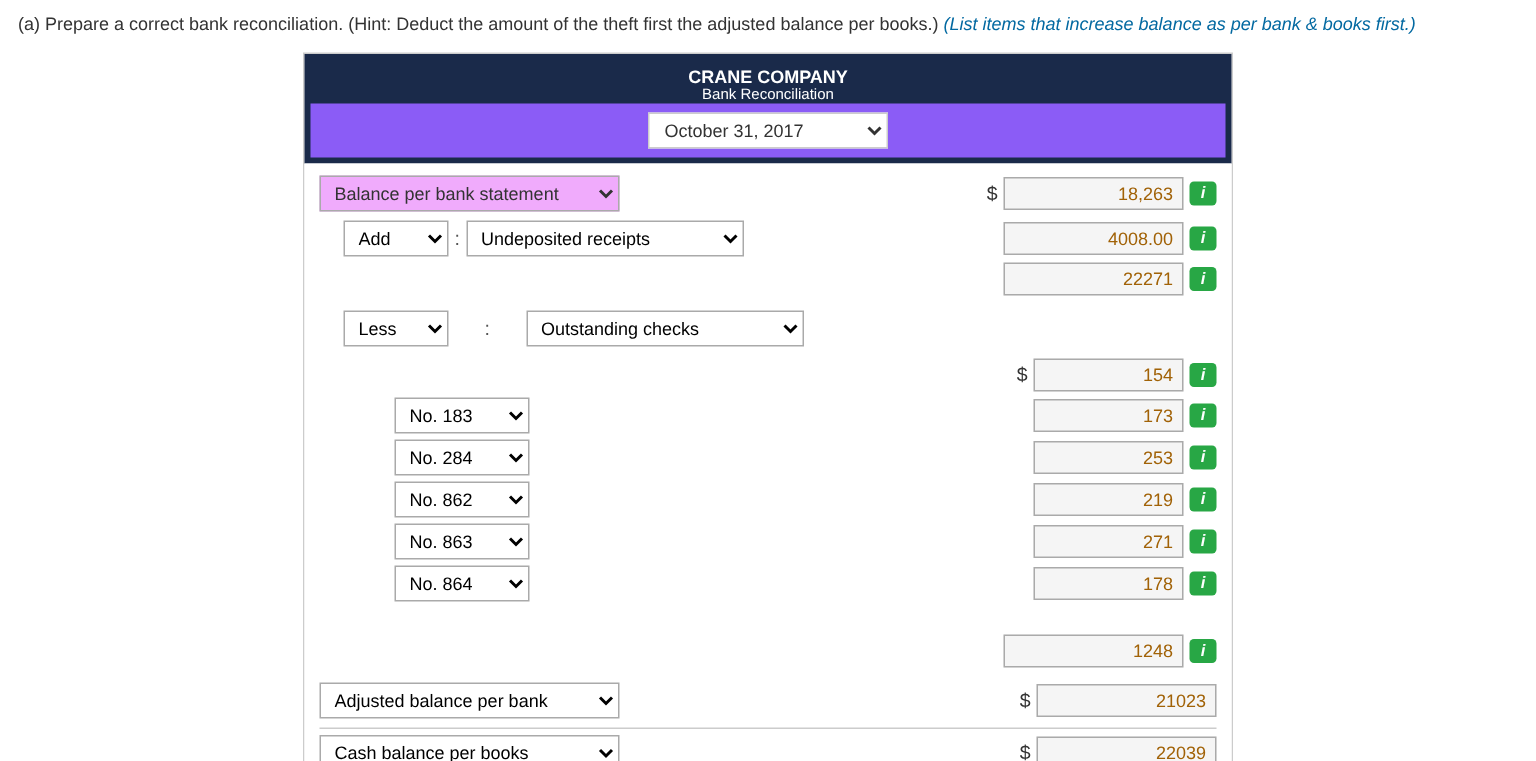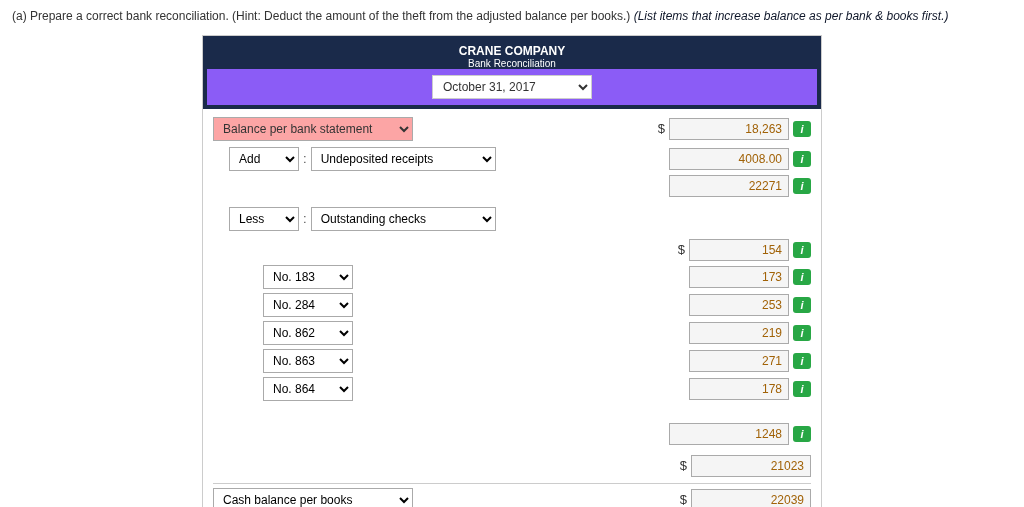--- a/index.html
+++ b/index.html
@@ -17,21 +17,21 @@
       padding: 8px 12px 12px 12px;
     }
 
     .hint-text {
       font-size: 12px;
       color: #333;
       margin-bottom: 10px;
       line-height: 1.4;
     }
     .hint-red {
-      color: #0f172a;
+      color: #0369a1;
       font-style: italic;
     }
 
     .bank-rec-container {
       border: 1px solid #ccc;
       width: 620px;
       margin: 0 auto;
     }
 
     .bank-rec-header {
@@ -73,21 +73,21 @@
     .row-line {
       display: flex;
       align-items: center;
       margin-bottom: 6px;
     }
 
     .label-select {
       padding: 3px 18px 3px 5px;
       font-size: 12px;
       border: 1px solid #aaa;
-      background: #fca5a5;
+      background: #f0abfc;
       appearance: auto;
       color: #333;
     }
 
     .label-select-wide {
       min-width: 200px;
     }
 
     .dollar-sign {
       font-size: 13px;
@@ -201,21 +201,21 @@
       display: flex;
       align-items: center;
     }
   </style>
 </head>
 <body>
 
 <div class="page-wrapper">
 
   <div class="hint-text">
-    <span>(a) Prepare a correct bank reconciliation. (Hint: Deduct the amount of the theft from the adjusted balance per books.)</span>
+    <span>(a) Prepare a correct bank reconciliation. (Hint: Deduct the amount of the theft first the adjusted balance per books.)</span>
     <span class="hint-red">(List items that increase balance as per bank &amp; books first.)</span>
   </div>
 
   <div class="bank-rec-container">
 
     <div class="bank-rec-header">
       <div class="company-name">CRANE COMPANY</div>
       <div class="rec-title">Bank Reconciliation</div>
       <div class="date-row">
         <select class="date-select">
@@ -251,21 +251,21 @@
         </div>
       </div>
 
       <div class="row-line" style="margin-bottom: 10px;">
         <div class="right-section">
           <input type="text" class="amount-input amount-input-wide" value="22271" style="">
           <button class="info-btn">i</button>
         </div>
       </div>
 
-      <div class="add-less-row" style="margin-bottom: 8px;">
+      <div class="add-less-row" style="margin-bottom: 8px; gap: 20px;">
         <select class="add-less-select">
           <option>Less</option>
         </select>
         <span class="colon">:</span>
         <select class="sub-desc-select">
           <option>Outstanding checks</option>
         </select>
       </div>
 
       <div class="check-row">
@@ -327,20 +327,23 @@
       </div>
 
       <div class="row-line" style="margin-top: 22px; margin-bottom: 10px;">
         <div class="right-section">
           <input type="text" class="amount-input amount-input-wide" value="1248" style="">
           <button class="info-btn">i</button>
         </div>
       </div>
 
       <div class="adjusted-row">
+        <select class="adjusted-label-select">
+          <option>Adjusted balance per bank</option>
+        </select>
         <div class="right-section">
           <span class="dollar-sign">$</span>
           <input type="text" class="amount-input amount-input-wide" value="21023" style="">
         </div>
       </div>
 
       <hr class="divider">
 
       <div class="cash-balance-row">
         <select class="adjusted-label-select">

